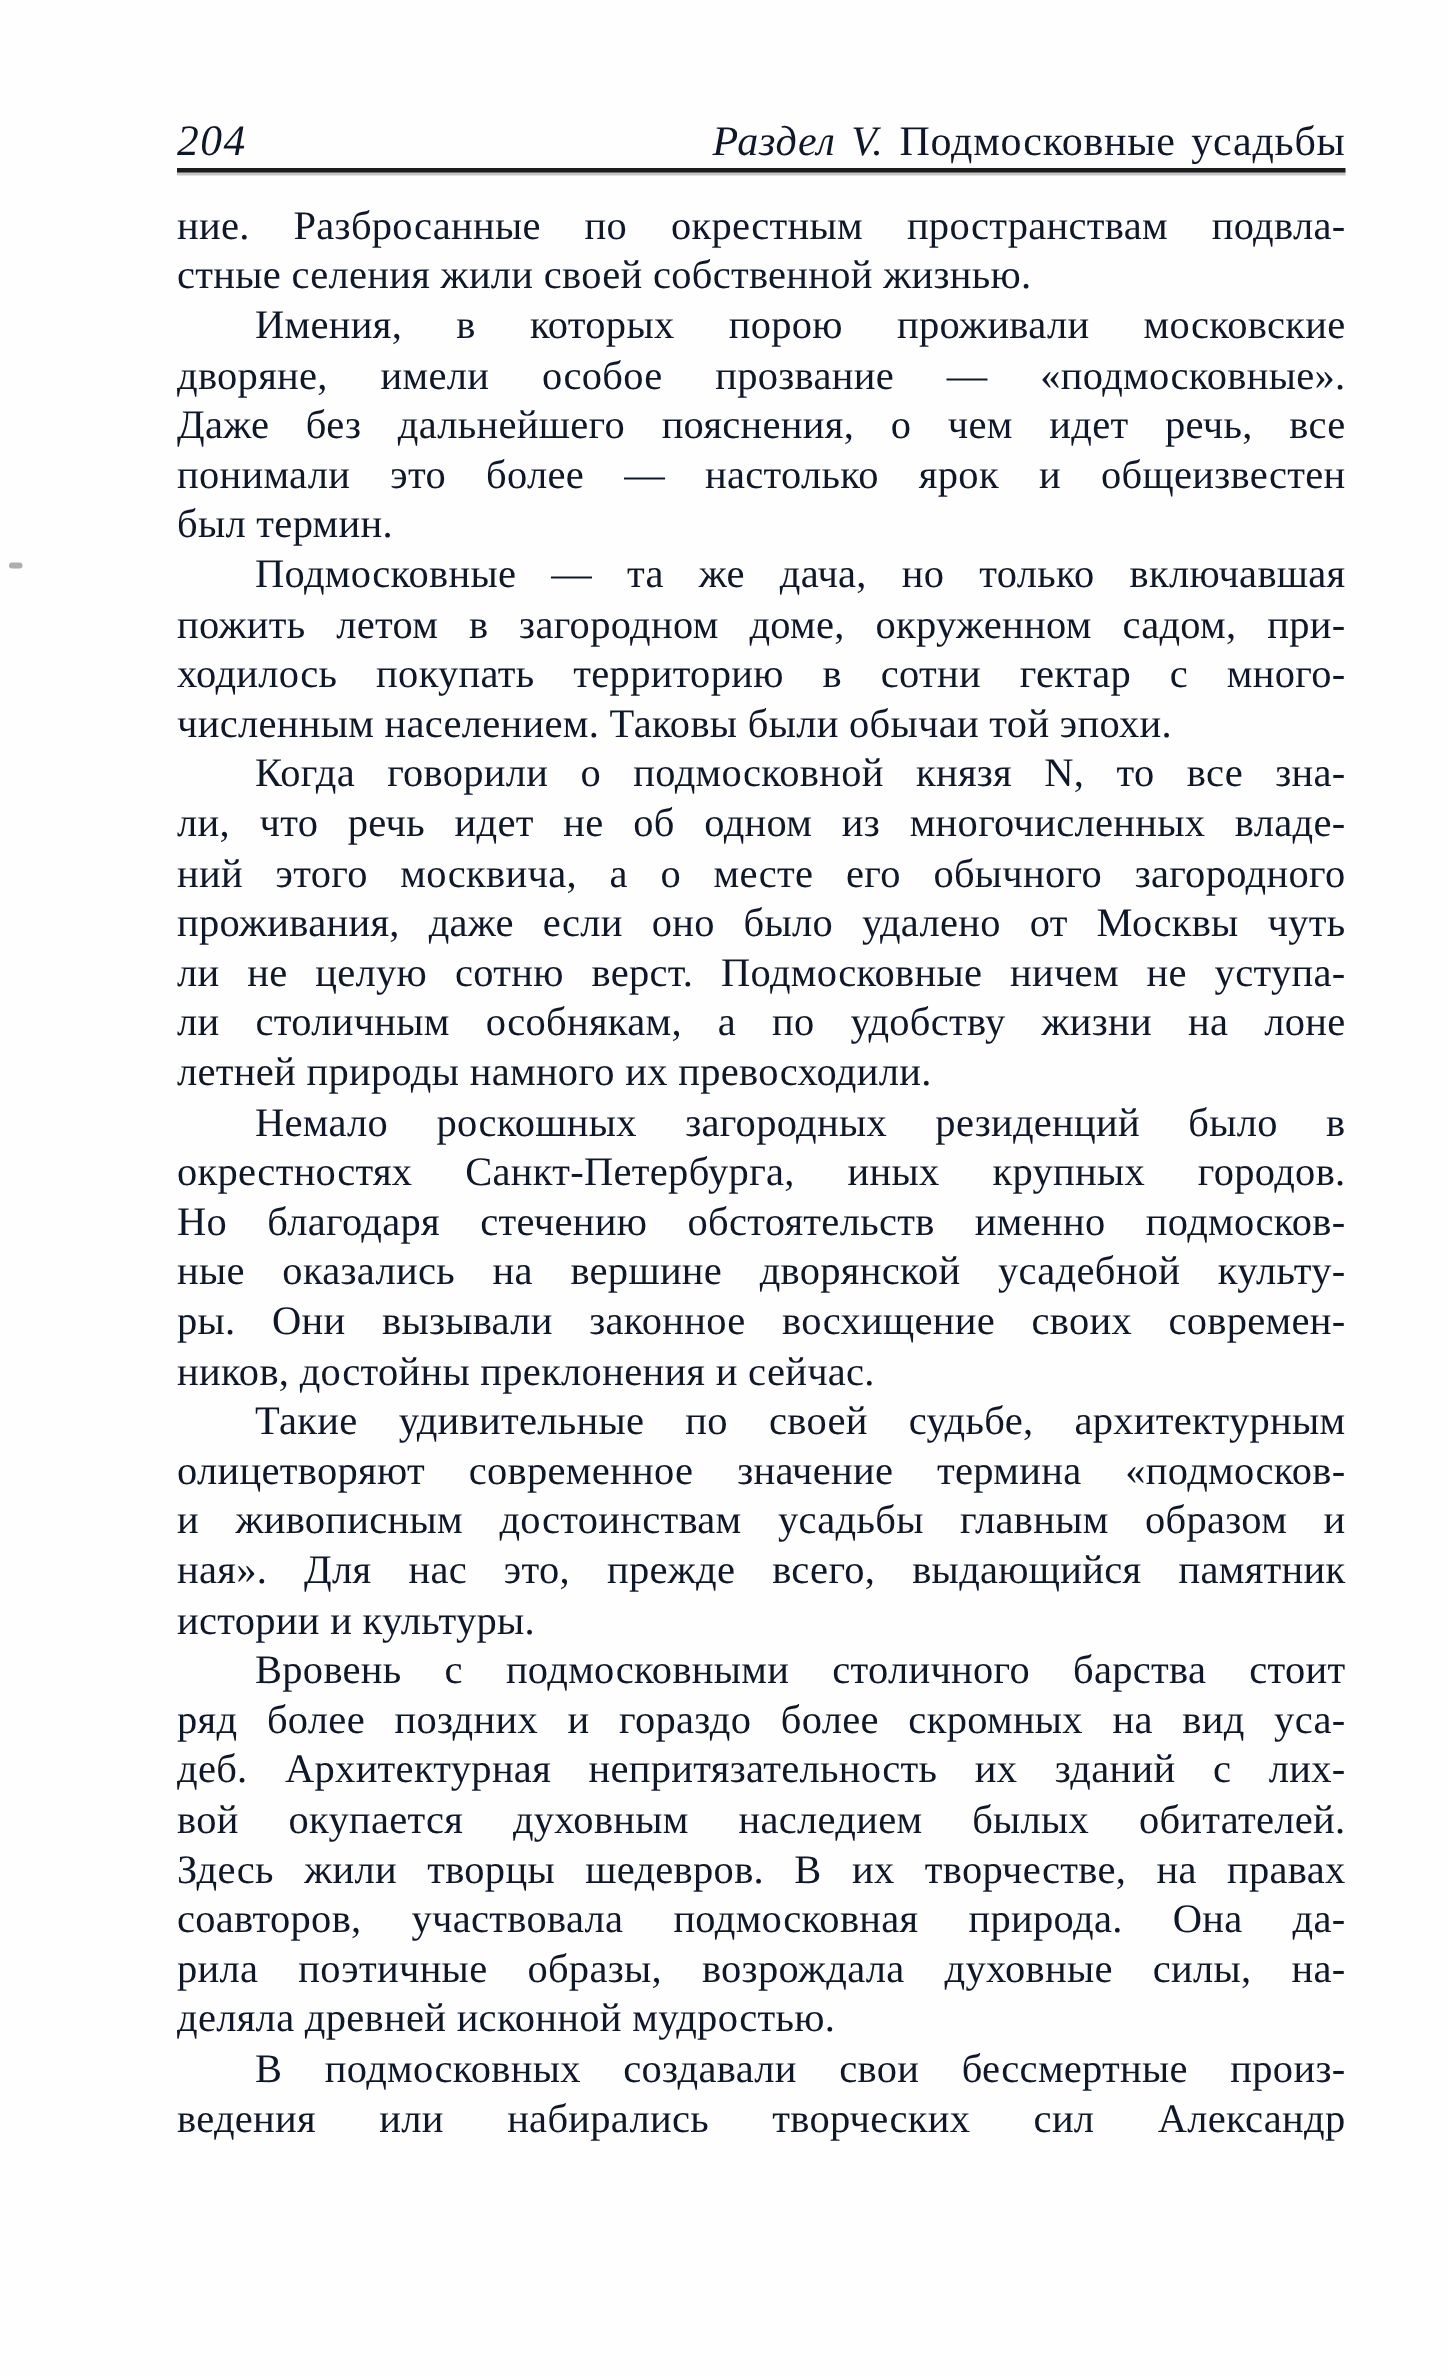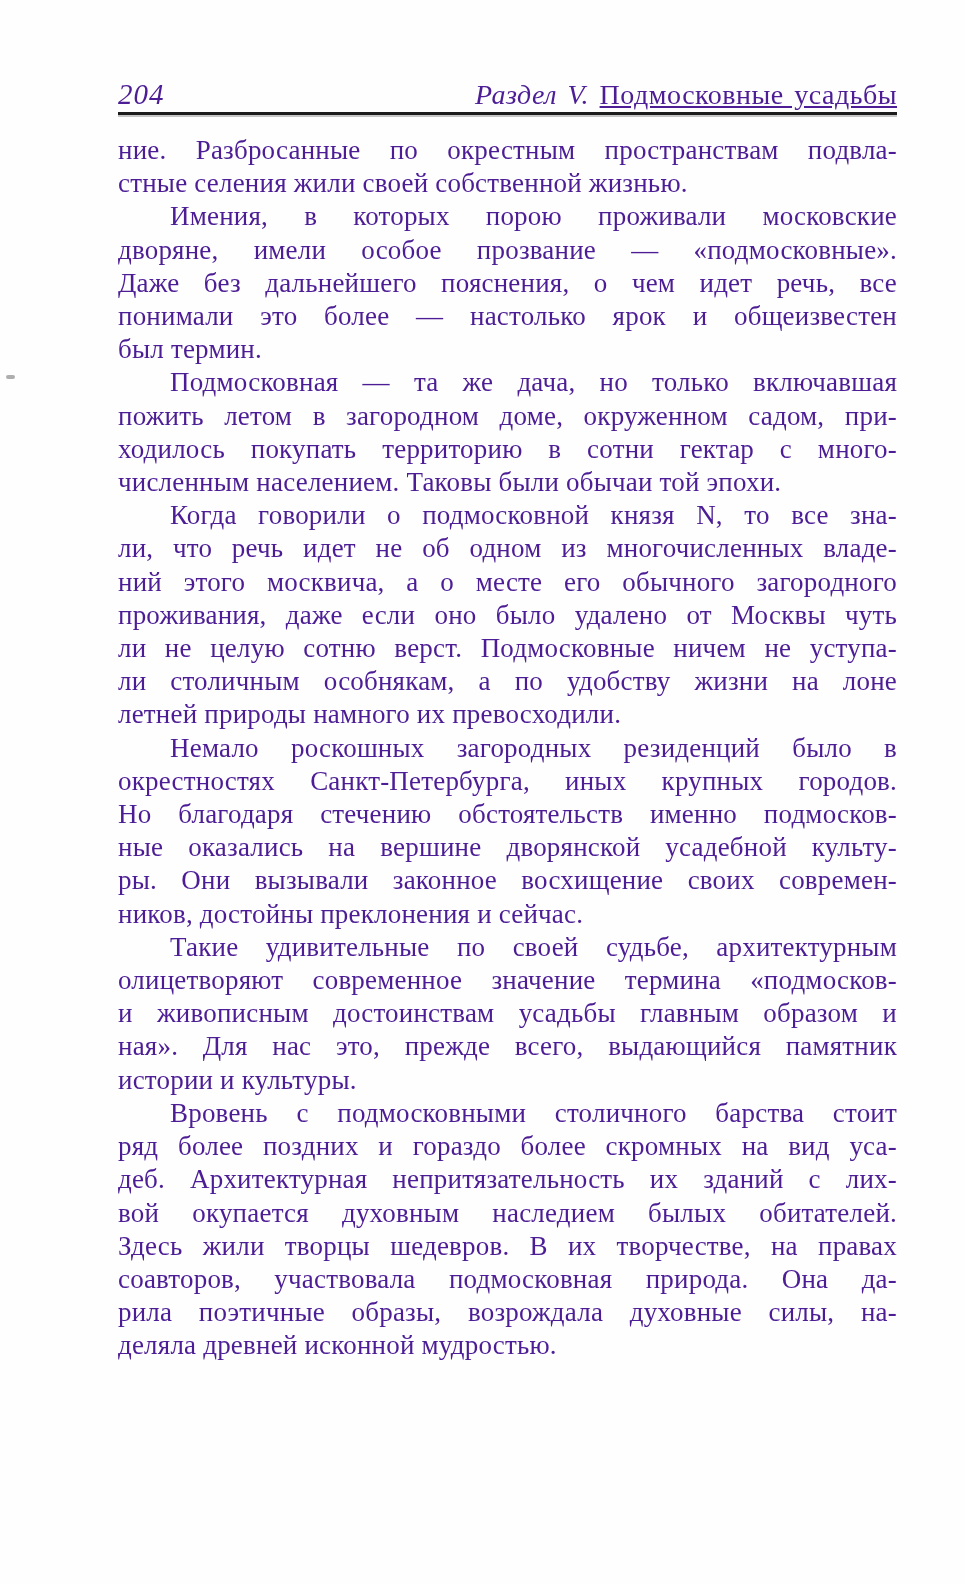--- a/index.html
+++ b/index.html
@@ -7,21 +7,21 @@
     padding: 0;
     background: #ffffff;
   }
   .page {
     position: relative;
     width: 965px;
     height: 1584px;
     background: #fefefe;
     overflow: hidden;
     font-family: "Liberation Serif", "DejaVu Serif", serif;
-    color: #4c1d95;
+    color: #0f172a;
   }
   .running-header {
     position: absolute;
     left: 118px;
     width: 779px;
     top: 80px;
     height: 28px;
     display: flex;
     justify-content: space-between;
     align-items: baseline;
@@ -37,21 +37,20 @@
   .header-right {
     letter-spacing: 0.5px;
     word-spacing: 3px;
   }
   .section-label {
     font-style: italic;
     text-align: right;
   }
   .section-title {
     margin-left: 0.38em;
-    text-decoration: underline;
   }
   .header-rule {
     position: absolute;
     left: 118px;
     width: 779px;
     top: 112px;
     height: 3px;
     background: #1c1c1c;
     box-shadow: 0 2px 0 rgba(28,28,28,0.25);
   }
@@ -111,21 +110,21 @@
         <div class="line last">стные селения жили своей собственной жизнью.</div>
       </div>
       <div class="paragraph">
         <div class="line first">Имения, в которых порою проживали московские</div>
         <div class="line">дворяне, имели особое прозвание — «подмосковные».</div>
         <div class="line">Даже без дальнейшего пояснения, о чем идет речь, все</div>
         <div class="line">понимали это более — настолько ярок и общеизвестен</div>
         <div class="line last">был термин.</div>
       </div>
       <div class="paragraph">
-        <div class="line first">Подмосковная — та же дача, но только включавшая</div>
+        <div class="line first">Подмосковные — та же дача, но только включавшая</div>
         <div class="line">пожить летом в загородном доме, окруженном садом, при-</div>
         <div class="line">ходилось покупать территорию в сотни гектар с много-</div>
         <div class="line last">численным населением. Таковы были обычаи той эпохи.</div>
       </div>
       <div class="paragraph">
         <div class="line first">Когда говорили о подмосковной князя N, то все зна-</div>
         <div class="line">ли, что речь идет не об одном из многочисленных владе-</div>
         <div class="line">ний этого москвича, а о месте его обычного загородного</div>
         <div class="line">проживания, даже если оно было удалено от Москвы чуть</div>
         <div class="line">ли не целую сотню верст. Подмосковные ничем не уступа-</div>
@@ -150,17 +149,21 @@
       <div class="paragraph">
         <div class="line first">Вровень с подмосковными столичного барства стоит</div>
         <div class="line">ряд более поздних и гораздо более скромных на вид уса-</div>
         <div class="line">деб. Архитектурная непритязательность их зданий с лих-</div>
         <div class="line">вой окупается духовным наследием былых обитателей.</div>
         <div class="line">Здесь жили творцы шедевров. В их творчестве, на правах</div>
         <div class="line">соавторов, участвовала подмосковная природа. Она да-</div>
         <div class="line">рила поэтичные образы, возрождала духовные силы, на-</div>
         <div class="line last">деляла древней исконной мудростью.</div>
       </div>
+      <div class="paragraph">
+        <div class="line first">В подмосковных создавали свои бессмертные произ-</div>
+        <div class="line">ведения или набирались творческих сил Александр</div>
+      </div>
     </div>
 
   <div class="scan-artifact"></div>
 
 </div>
 
 </body></html>

